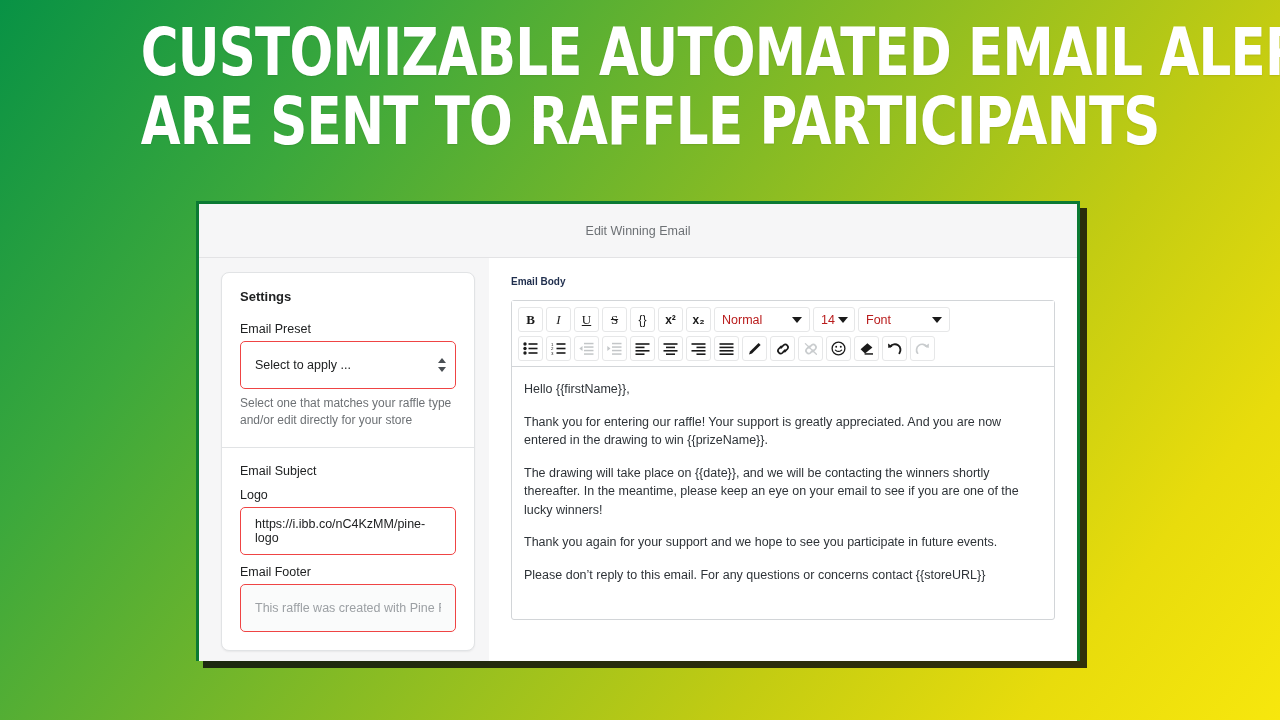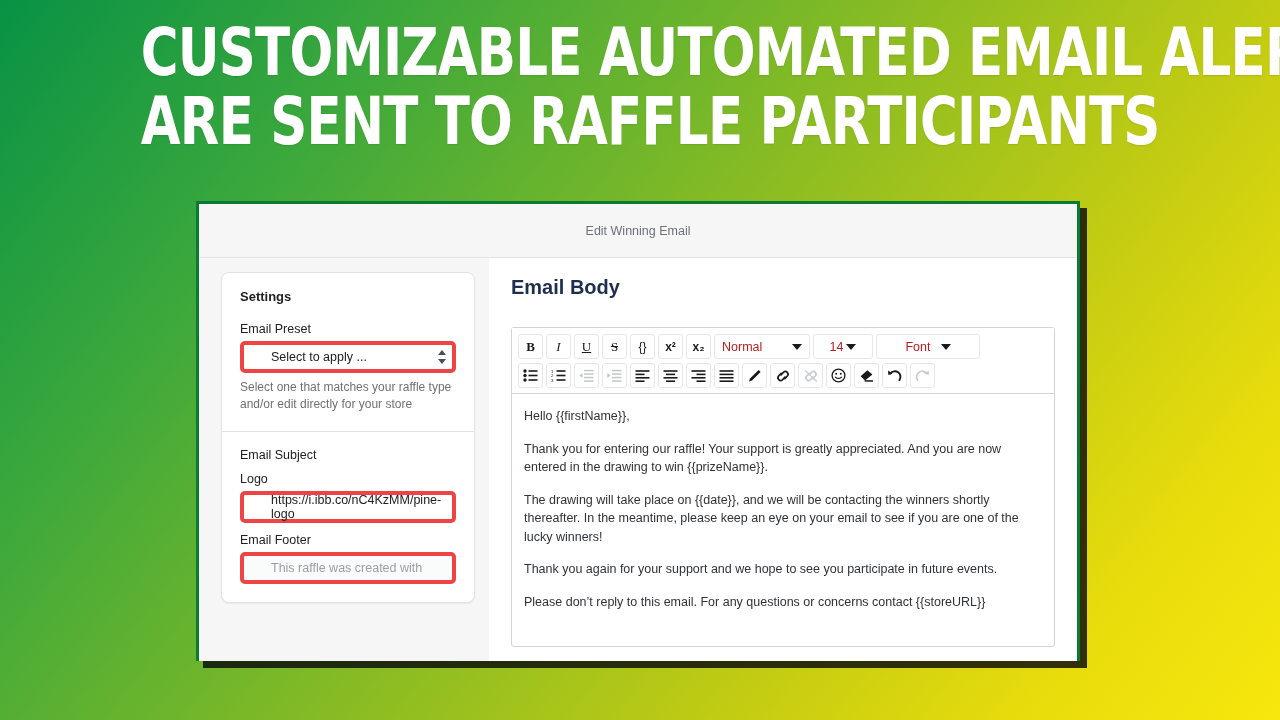--- a/index.html
+++ b/index.html
@@ -125,28 +125,28 @@
     color: #202223;
     margin-bottom: 5px;
   }
   .field-label.tight { margin-top: 10px; }
 
   .select-wrap {
     position: relative;
   }
   .text-input, .select-box {
     width: 100%;
-    height: 32px;
-    border: 4px solid #ef4444;
+    height: 48px;
+    border: 1px solid #ef4444;
     border-radius: 5px;
     background: #ffffff;
     font-family: "Liberation Sans", sans-serif;
     font-size: 12.5px;
     color: #202223;
-    padding: 0 27px;
+    padding: 0 14px;
     outline: none;
     display: flex;
     align-items: center;
   }
   .text-input::placeholder { color: #9ca0a4; }
   .text-input.readonly-look { background: #fafbfb; color: #9ca0a4; }
 
   .select-box { padding-right: 26px; }
   .select-chevrons {
     position: absolute;
@@ -192,24 +192,24 @@
         #f0a81e 0 18%,
         #fdd663 18% 34%,
         #f0a81e 34% 52%,
         #fdd663 52% 68%,
         #f0a81e 68% 100%);
     vertical-align: -1px;
   }
 
   
   .section-title {
-    font-size: 20px;
+    font-size: 10px;
     font-weight: bold;
     color: #1f2e4d;
-    margin-bottom: 28px;
+    margin-bottom: 13px;
   }
 
   .editor {
     border: 1px solid #d2d5d8;
     border-radius: 3px;
     background: #ffffff;
     height: 320px;
     display: flex;
     flex-direction: column;
   }
@@ -257,22 +257,22 @@
     display: flex;
     align-items: center;
     gap: 10px;
     padding: 0 7px;
     font-size: 12.5px;
     color: #b91c1c;
     cursor: pointer;
     font-family: "Liberation Sans", sans-serif;
   }
   .tsel.w-normal { width: 96px; justify-content: space-between; }
-  .tsel.w-size   { width: 60px; justify-content: center; gap: 3px; }
-  .tsel.w-font   { width: 104px; justify-content: center; }
+  .tsel.w-size   { width: 42px; justify-content: flex-start; gap: 3px; }
+  .tsel.w-font   { width: 92px; justify-content: space-between; }
   .caret-dn {
     width: 0; height: 0;
     border-left: 5px solid transparent;
     border-right: 5px solid transparent;
     border-top: 6px solid #1a1a1a;
     flex: 0 0 auto;
   }
 
   .editor-body {
     flex: 1 1 auto;

